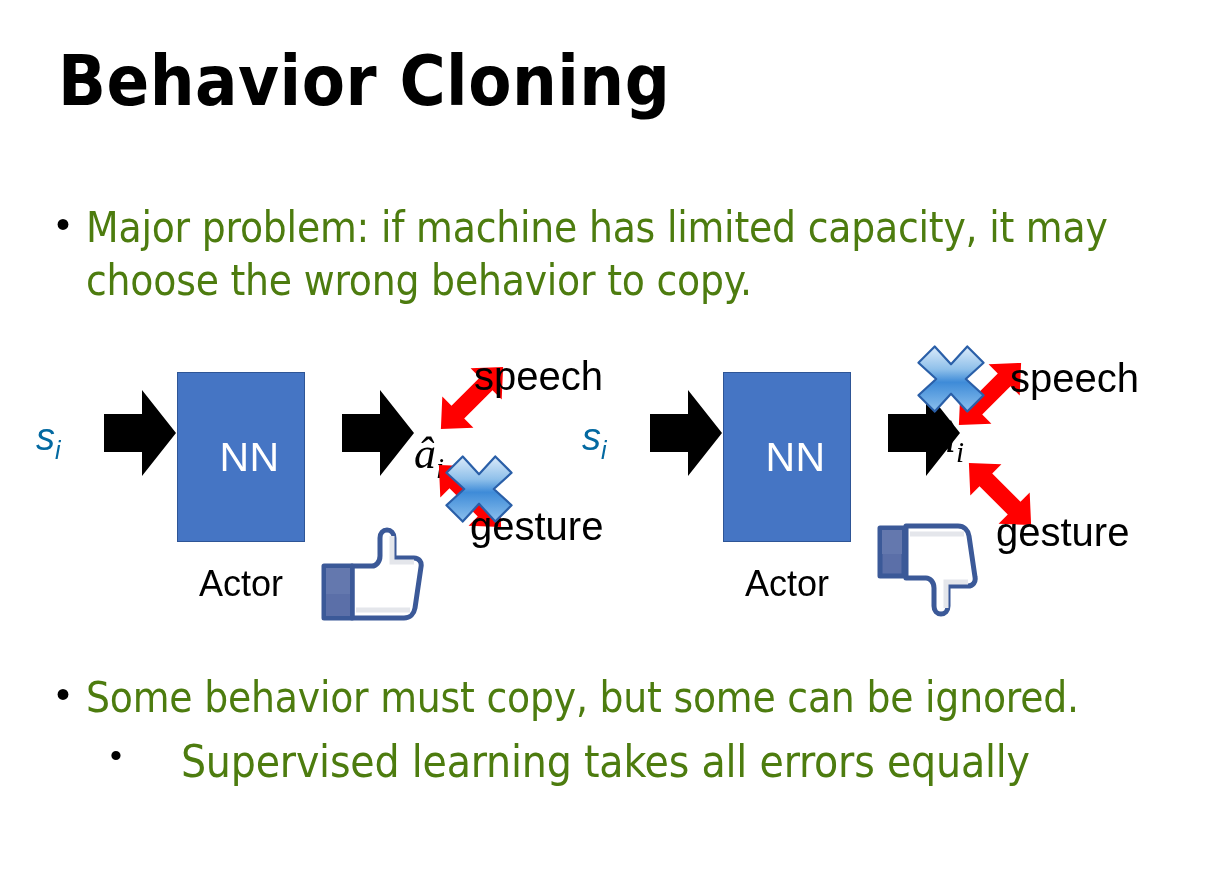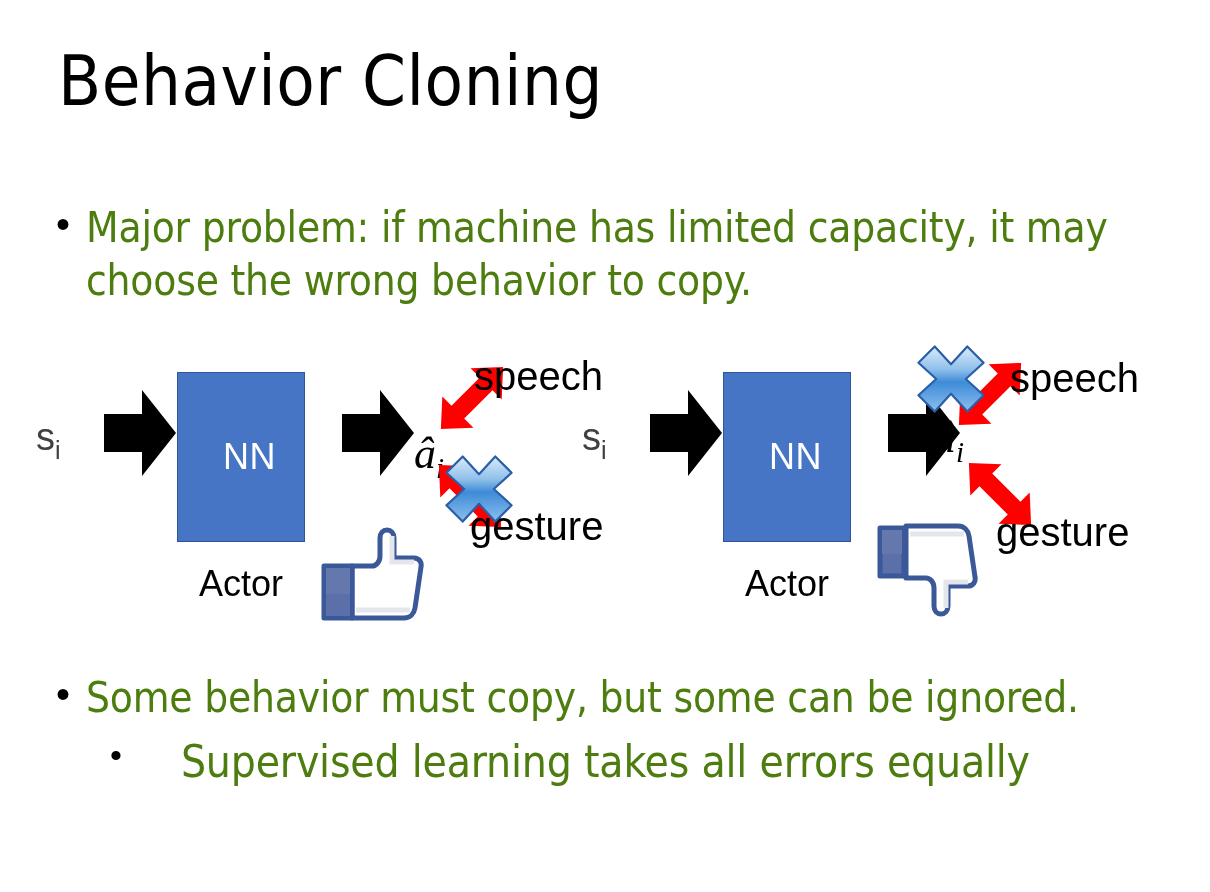--- a/index.html
+++ b/index.html
@@ -21,21 +21,21 @@
   }
 
   
   #slide-title {
     position: absolute;
     left: 58px;
     top: 44px;
     width: 1100px;
     font-family: "DejaVu Sans Condensed", "Liberation Sans Narrow", "Liberation Sans", sans-serif;
     font-size: 70px;
-    font-weight: 400;
+    font-weight: 700;
     letter-spacing: 0.5px;
     line-height: 1.06;
     color: #000000;
     white-space: nowrap;
   }
 
   
   .bullet-row {
     position: absolute;
     display: flex;
@@ -80,21 +80,22 @@
   #panel-right { left: 568px; }
 
   
   .state-label {
     position: absolute;
     left: 14px;
     top: 82px;
     font-family: "Liberation Sans", sans-serif;
     font-size: 38px;
     line-height: 1;
-    color: #404040;
+    color: #0369a1;
+    font-style: italic;
   }
   .state-label .sub {
     font-size: 25px;
     vertical-align: sub;
     line-height: 1;
   }
 
   
   .block-arrow {
     position: absolute;
@@ -114,21 +115,21 @@
     height: 170px;
     background: #4575C4;
     border: 1px solid #2E5596;
     box-sizing: border-box;
     display: flex;
     align-items: center;
     justify-content: center;
   }
   .nn-label {
     font-family: "Liberation Sans", sans-serif;
-    font-size: 36px;
+    font-size: 41px;
     color: #ffffff;
     letter-spacing: 0.5px;
     margin-left: 17px;
   }
   .actor-label {
     position: absolute;
     left: 155px;
     top: 216px;
     width: 128px;
     text-align: center;

